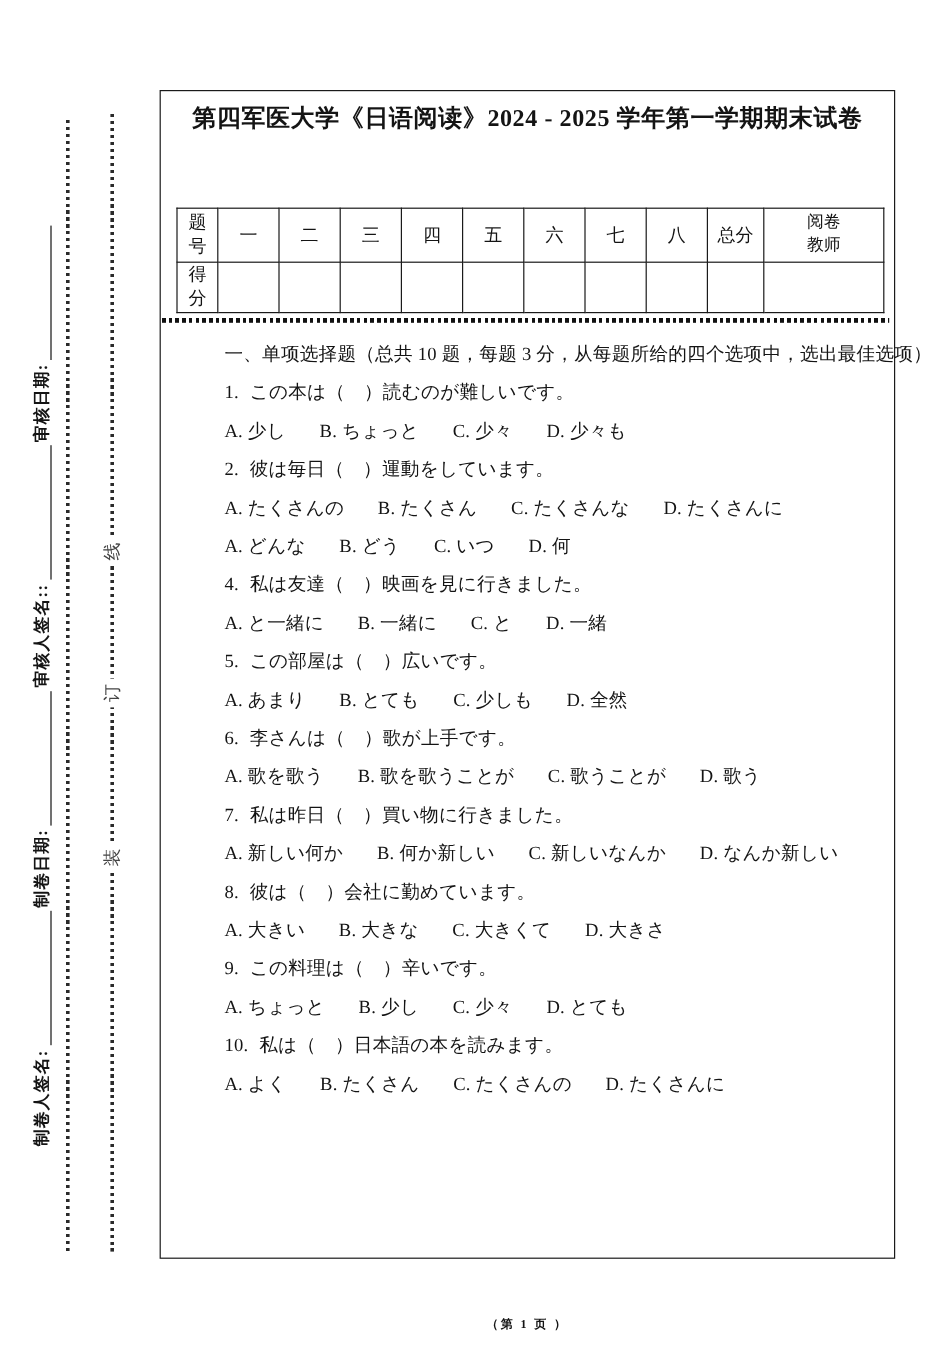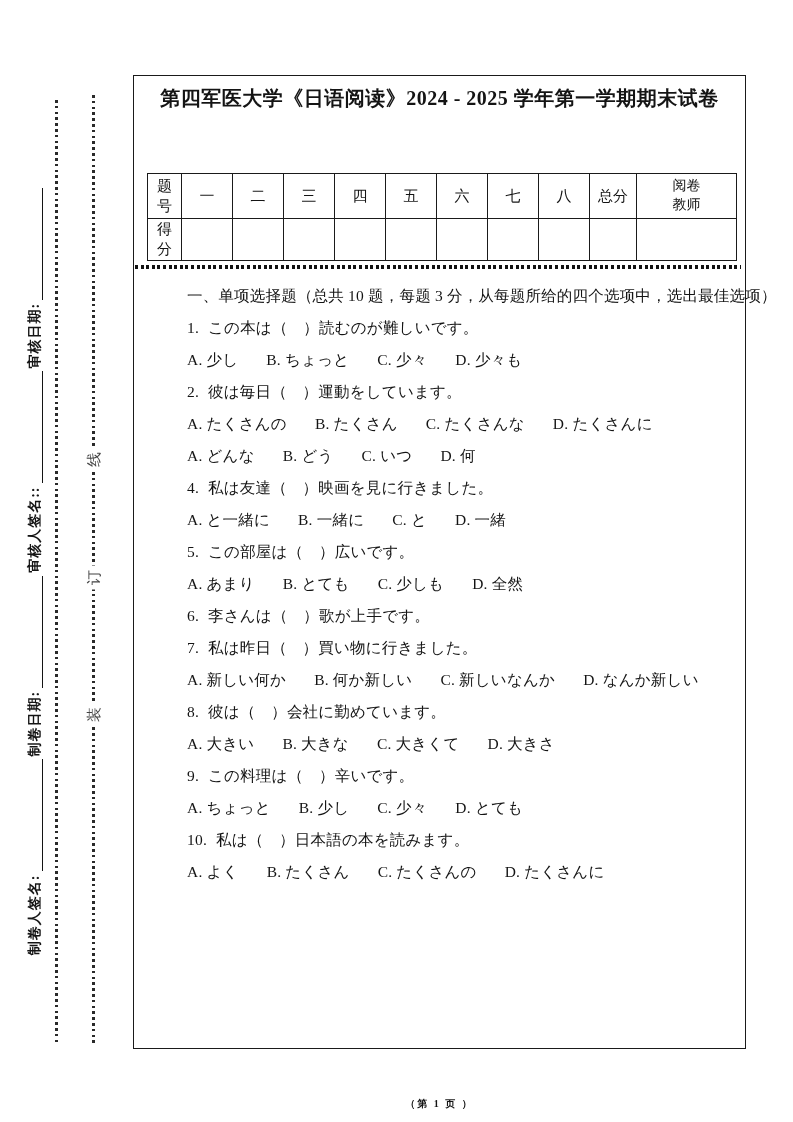--- a/index.html
+++ b/index.html
@@ -150,20 +150,21 @@
         <div class="q-stem"><span class="q-num">1.</span><span class="q-text">この本は（　）読むのが難しいです。</span></div>
         <div class="q-options"><span class="q-option">A. 少し</span><span class="q-option">B. ちょっと</span><span class="q-option">C. 少々</span><span class="q-option">D. 少々も</span></div>
         <div class="q-stem"><span class="q-num">2.</span><span class="q-text">彼は毎日（　）運動をしています。</span></div>
         <div class="q-options"><span class="q-option">A. たくさんの</span><span class="q-option">B. たくさん</span><span class="q-option">C. たくさんな</span><span class="q-option">D. たくさんに</span></div>
         <div class="q-options"><span class="q-option">A. どんな</span><span class="q-option">B. どう</span><span class="q-option">C. いつ</span><span class="q-option">D. 何</span></div>
         <div class="q-stem"><span class="q-num">4.</span><span class="q-text">私は友達（　）映画を見に行きました。</span></div>
         <div class="q-options"><span class="q-option">A. と一緒に</span><span class="q-option">B. 一緒に</span><span class="q-option">C. と</span><span class="q-option">D. 一緒</span></div>
         <div class="q-stem"><span class="q-num">5.</span><span class="q-text">この部屋は（　）広いです。</span></div>
         <div class="q-options"><span class="q-option">A. あまり</span><span class="q-option">B. とても</span><span class="q-option">C. 少しも</span><span class="q-option">D. 全然</span></div>
         <div class="q-stem"><span class="q-num">6.</span><span class="q-text">李さんは（　）歌が上手です。</span></div>
+        <div class="q-options"><span class="q-option">A. 歌を歌う</span><span class="q-option">B. 歌を歌うことが</span><span class="q-option">C. 歌うことが</span><span class="q-option">D. 歌う</span></div>
         <div class="q-stem"><span class="q-num">7.</span><span class="q-text">私は昨日（　）買い物に行きました。</span></div>
         <div class="q-options"><span class="q-option">A. 新しい何か</span><span class="q-option">B. 何か新しい</span><span class="q-option">C. 新しいなんか</span><span class="q-option">D. なんか新しい</span></div>
         <div class="q-stem"><span class="q-num">8.</span><span class="q-text">彼は（　）会社に勤めています。</span></div>
         <div class="q-options"><span class="q-option">A. 大きい</span><span class="q-option">B. 大きな</span><span class="q-option">C. 大きくて</span><span class="q-option">D. 大きさ</span></div>
         <div class="q-stem"><span class="q-num">9.</span><span class="q-text">この料理は（　）辛いです。</span></div>
         <div class="q-options"><span class="q-option">A. ちょっと</span><span class="q-option">B. 少し</span><span class="q-option">C. 少々</span><span class="q-option">D. とても</span></div>
         <div class="q-stem"><span class="q-num">10.</span><span class="q-text">私は（　）日本語の本を読みます。</span></div>
         <div class="q-options"><span class="q-option">A. よく</span><span class="q-option">B. たくさん</span><span class="q-option">C. たくさんの</span><span class="q-option">D. たくさんに</span></div>
       </div>
   </div>

